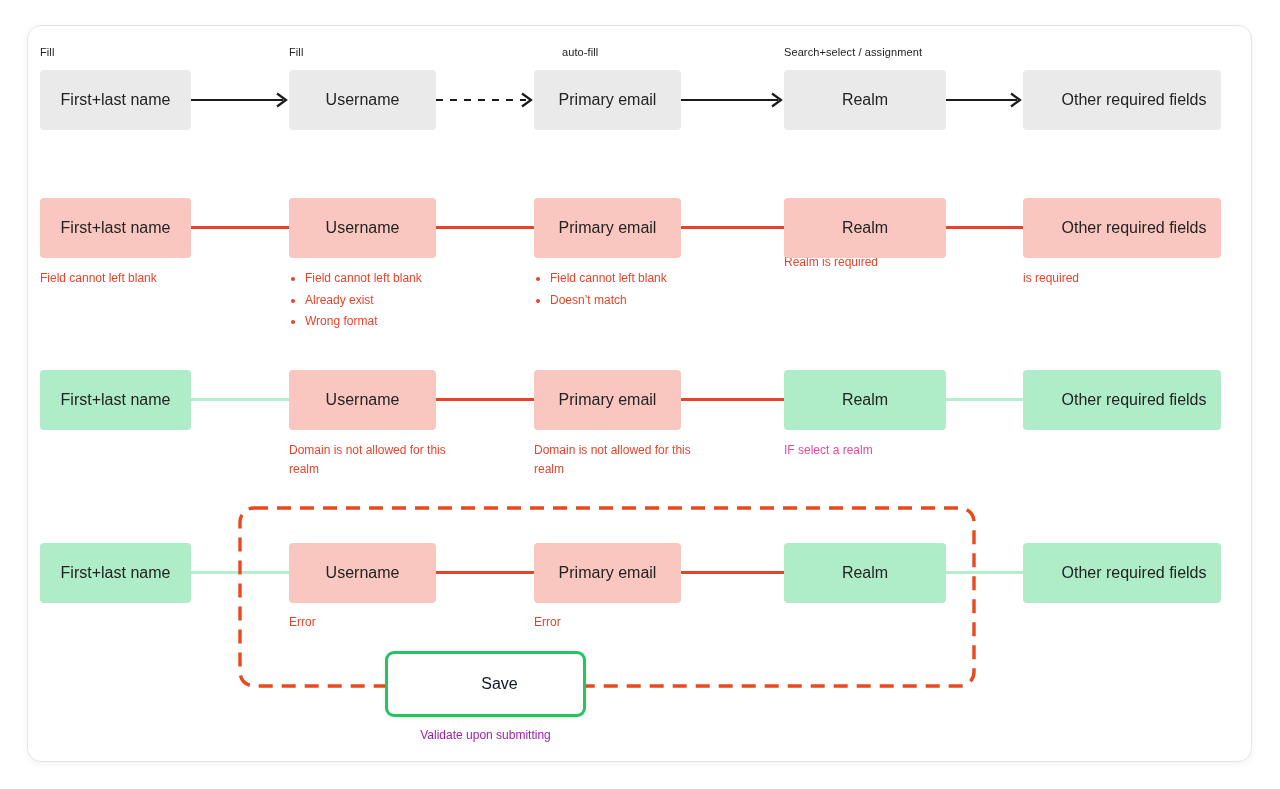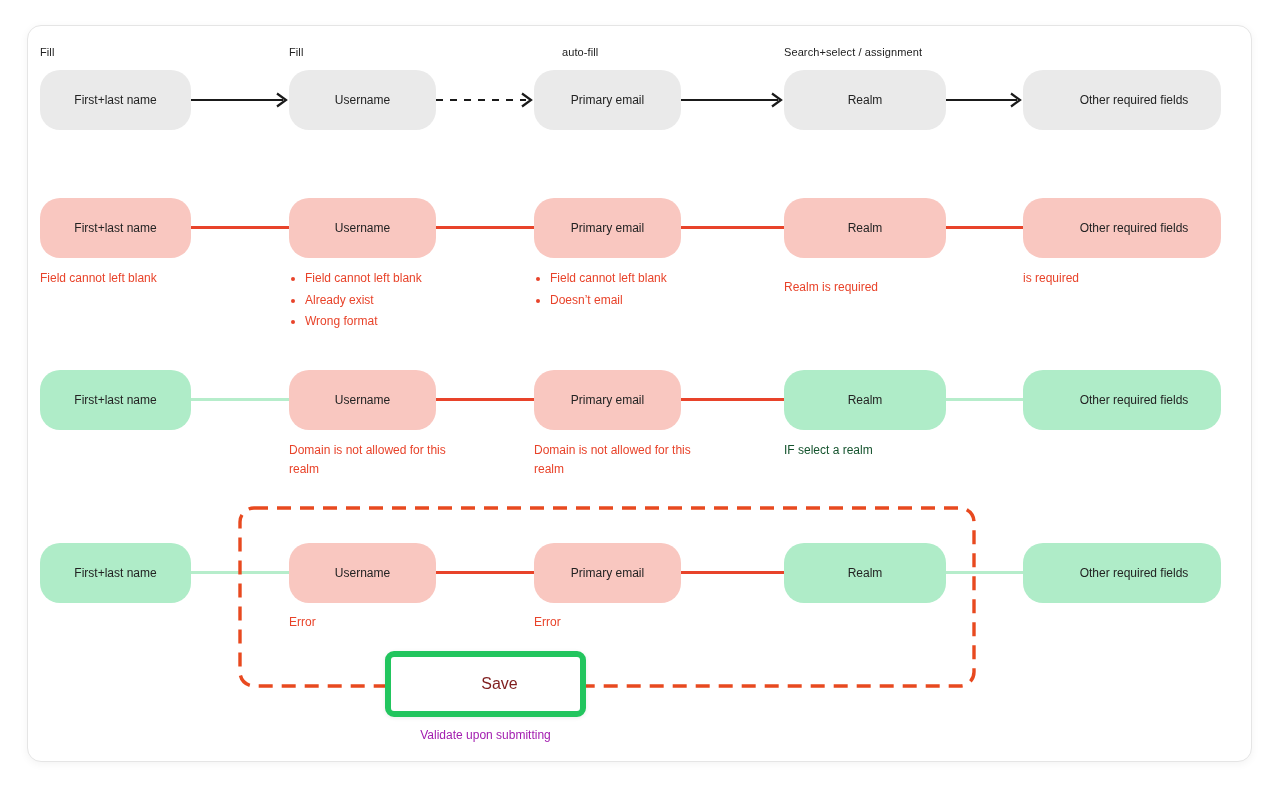--- a/index.html
+++ b/index.html
@@ -8,58 +8,58 @@
   .card {
     position:absolute; left:27px; top:25px; width:1225px; height:737px;
     background:#ffffff; border:1px solid #e5e5e5; border-radius:14px;
     box-shadow:0 2px 8px rgba(0,0,0,0.05);
   }
   .stage { position:absolute; left:0; top:0; width:1280px; height:789px; }
 
   .stage-label { position:absolute; top:46px; font-size:11px; color:#222; letter-spacing:0.1px; }
 
   .box {
-    position:absolute; height:60px; border-radius:20px; z-index:1;
+    position:absolute; height:60px; border-radius:4px; z-index:1;
     display:flex; align-items:center; justify-content:center;
-    font-size:12px; color:#232323; text-align:center;
+    font-size:16px; color:#232323; text-align:center;
   }
   .gray  { background:#eaeaea; }
   .pink  { background:#f9c7c0; }
   .green { background:#afecc8; }
 
   .c1 { left:40px;   width:151px; }
   .c2 { left:289px;  width:147px; }
   .c3 { left:534px;  width:147px; }
   .c4 { left:784px;  width:162px; }
   .c5 { left:1023px; width:198px;padding-left:24px; }
   .r1 { top:70px; }  .r2 { top:198px; }  .r3 { top:370px; }  .r4 { top:543px; }
 
   .arrow { position:absolute; top:92px; height:16px; overflow:visible; }
 
   .line { position:absolute; height:3px; }
   .line-red   { background:#e8432a; }
   .line-green { background:#b6edcb; }
 
   .note { position:absolute; font-size:12px; line-height:1.55; width:200px; }
   .note-red   { color:#e8432a; }
-  .note-black { color:#14532d; }
+  .note-black { color:#ec4899; }
   .w170 { width:170px; }
   .w135 { width:135px; }
 
   .bullets { position:absolute; list-style:disc; padding-left:16px;
     font-size:12px; line-height:1.8; color:#e8432a; width:190px; }
 
   .scope-svg { position:absolute; left:238px; top:506px; z-index:2; overflow:visible; }
 
   .save-btn {
     position:absolute; left:385px; top:651px; width:201px; height:66px; z-index:3;
-    background:#ffffff; border:6px solid #22c55e; border-radius:9px;
+    background:#ffffff; border:3px solid #22c55e; border-radius:9px;
     box-shadow:0 1px 4px rgba(0,0,0,0.08);
     display:flex; align-items:center; justify-content:center;
-    font-size:16px; color:#7f1d1d; cursor:pointer;
+    font-size:16px; color:#0f172a; cursor:pointer;
     font-family:"Liberation Sans","DejaVu Sans",sans-serif;
     padding-left:28px;
   }
   .save-caption { position:absolute; left:385px; top:728px; width:201px;
     text-align:center; font-size:12px; color:#a21caf; }
 </style>
 </head>
 <body>
 
 <div class="stage">
@@ -105,23 +105,23 @@
   <div class="line line-red" style="left:929px;top:226px;width:94px"></div>
 
   <div class="note note-red" style="left:40px;top:269px">Field cannot left blank</div>
   <ul class="bullets" style="left:289px;top:268px">
     <li>Field cannot left blank</li>
     <li>Already exist</li>
     <li>Wrong format</li>
   </ul>
   <ul class="bullets" style="left:534px;top:268px">
     <li>Field cannot left blank</li>
-    <li>Doesn’t email</li>
+    <li>Doesn’t match</li>
   </ul>
-  <div class="note note-red" style="left:784px;top:278px">Realm is required</div>
+  <div class="note note-red" style="left:784px;top:253px">Realm is required</div>
   <div class="note note-red" style="left:1023px;top:269px">is required</div>
 
   <div class="box green c1 r3">First+last name</div>
   <div class="box pink c2 r3">Username</div>
   <div class="box pink c3 r3">Primary email</div>
   <div class="box green c4 r3">Realm</div>
   <div class="box green c5 r3">Other required fields</div>
 
   <div class="line line-green" style="left:191px;top:398px;width:98px"></div>
   <div class="line line-red" style="left:436px;top:398px;width:98px"></div>

